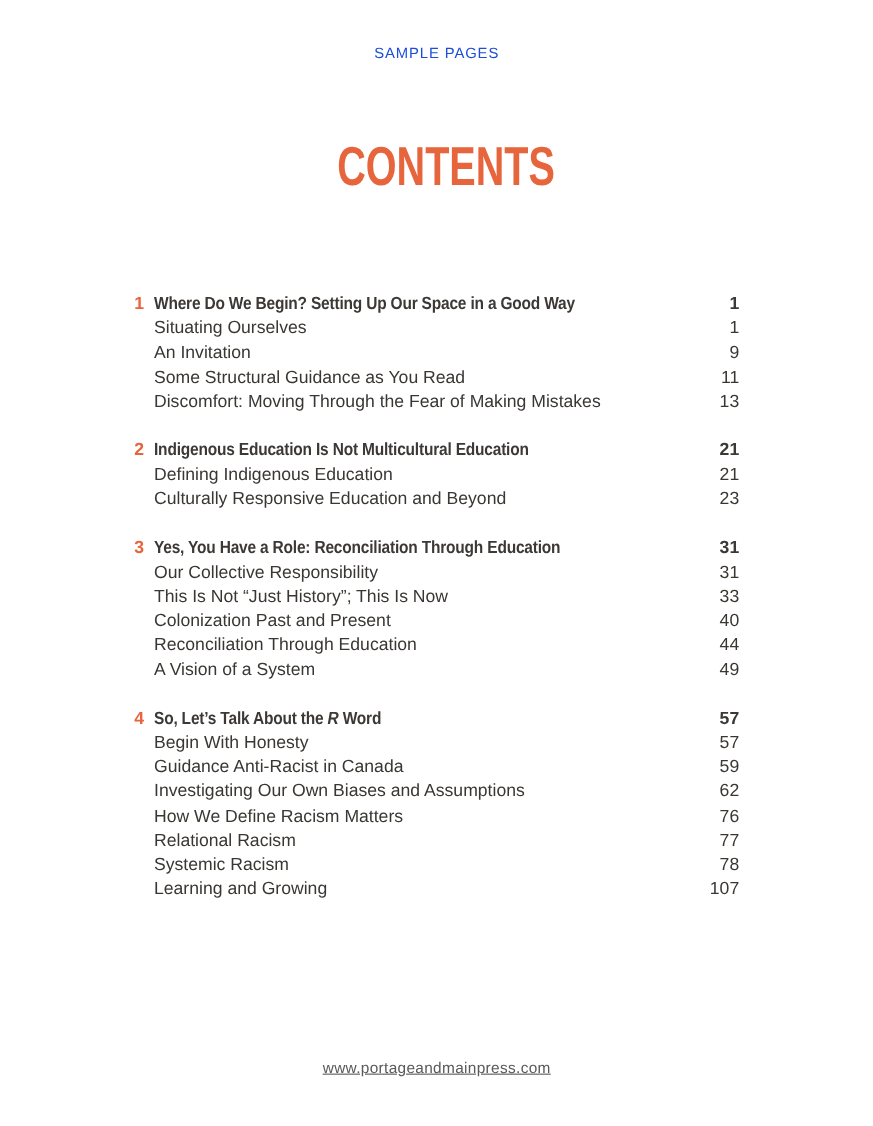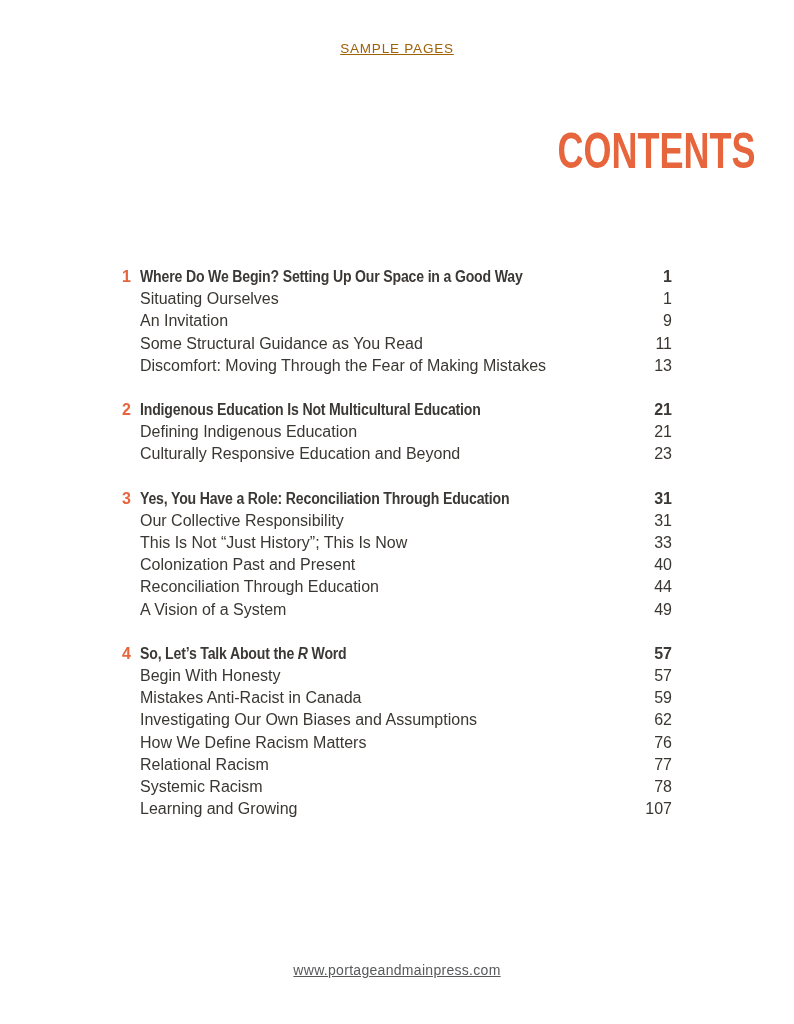--- a/index.html
+++ b/index.html
@@ -8,26 +8,25 @@
     width:794px;height:1024px;
     background:#ffffff;
     overflow:hidden;
     font-kerning:normal;
   }
   .header-label{
     position:absolute;top:41px;left:0;right:0;
     text-align:center;
     font:400 13.5px/16px "Liberation Sans",sans-serif;
     letter-spacing:0.8px;
-    color:#a16207;
-    text-decoration:underline;
+    color:#1d4ed8;
   }
   .title-wrap{
     position:absolute;top:128px;left:16px;right:0;
-    text-align:right;
+    text-align:center;
   }
   .title-text{
     display:inline-block;
     font:700 50px/46px "Liberation Sans",sans-serif;
     color:#E7653C;
     transform:scaleX(0.72);
     transform-origin:50% 50%;
     white-space:nowrap;
   }
   .toc{
@@ -154,21 +153,21 @@
         <div class="row ch-row">
           <span class="ch-num">4</span>
           <div class="ch-title"><span class="ch-title-text"><span>So, Let’s Talk About the </span><span class="it">R</span><span> Word</span></span></div>
           <span class="ch-page">57</span>
         </div>
         <div class="row sec-row">
           <div class="sec-title"><span>Begin With Honesty</span></div>
           <span class="sec-page">57</span>
         </div>
         <div class="row sec-row">
-          <div class="sec-title"><span>Mistakes Anti-Racist in Canada</span></div>
+          <div class="sec-title"><span>Guidance Anti-Racist in Canada</span></div>
           <span class="sec-page">59</span>
         </div>
         <div class="row sec-row">
           <div class="sec-title"><span>Investigating Our Own Biases and Assumptions</span></div>
           <span class="sec-page">62</span>
         </div>
         <div class="row sec-row">
           <div class="sec-title"><span>How We Define Racism Matters</span></div>
           <span class="sec-page">76</span>
         </div>

